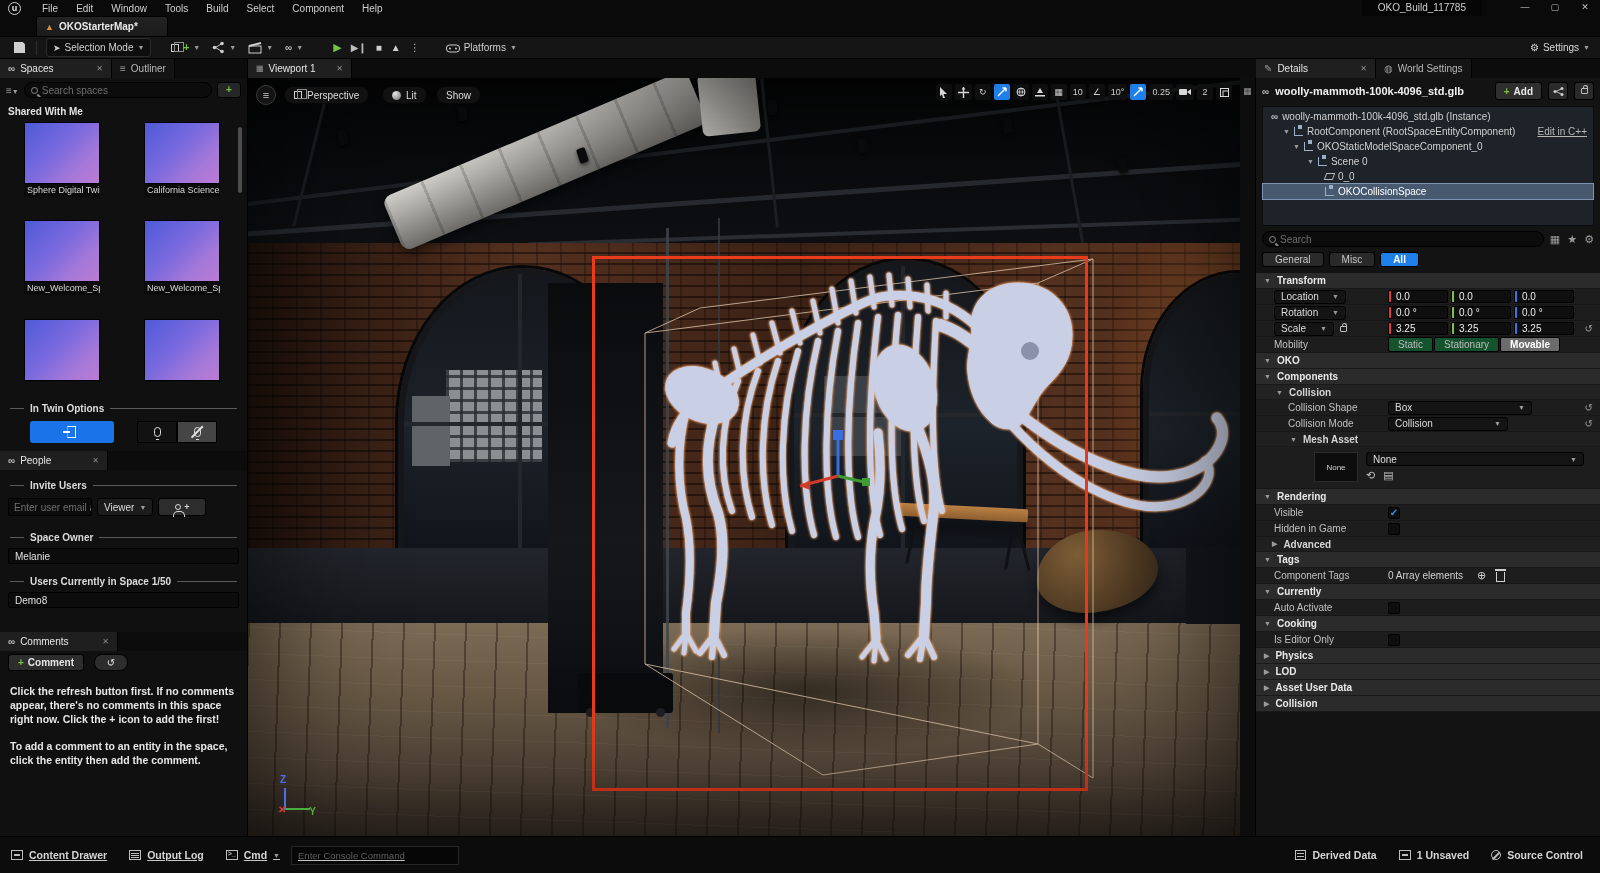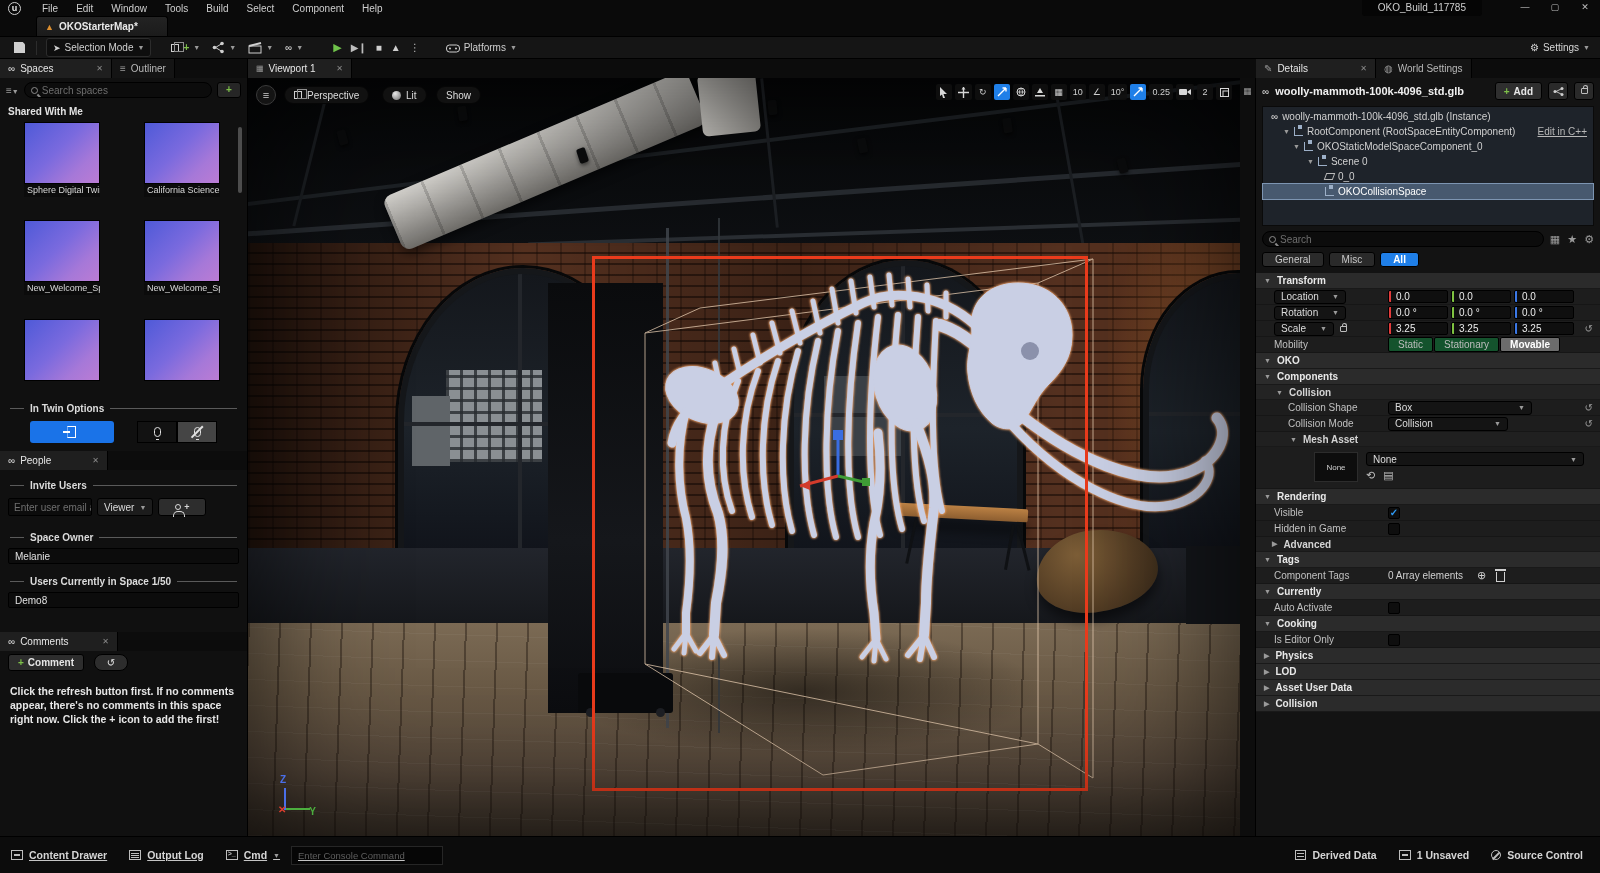--- a/index.html
+++ b/index.html
@@ -177,21 +177,21 @@
   .trash{width:9px;height:10px;border:1px solid #cfcfcf;border-top:none;position:relative;margin-top:3px;}
   .trash::before{content:"";position:absolute;left:-2px;top:-3px;width:11px;height:1.5px;background:#cfcfcf;}
 
   
   .statusbar{height:37px;background:#0c0c0c;border-top:1px solid #000;display:flex;align-items:center;position:relative;text-decoration:underline;}
   .sbtn{display:flex;align-items:center;gap:6px;padding:0 11px;color:#d5d5d5;font-weight:bold;font-size:10.5px;}
   .sic{width:12px;height:10px;border:1px solid #bdbdbd;position:relative;}
   .sic.drawer::after{content:"";position:absolute;left:2px;top:3px;width:6px;height:1.5px;background:#bdbdbd;}
   .sic.log::after{content:"";position:absolute;left:1px;top:2px;width:8px;height:1px;background:#bdbdbd;box-shadow:0 2px 0 #bdbdbd,0 4px 0 #bdbdbd;}
   .sic.cmd::after{content:">_";position:absolute;left:1px;top:-1px;font-size:7px;color:#bdbdbd;}
-  .console{width:152px;height:19px;background:#060606;border:1px solid #262626;color:#5f5f5f;font-family:"DejaVu Sans Mono",monospace;font-size:9.5px;display:flex;align-items:center;padding:0 6px;white-space:nowrap;overflow:hidden;}
+  .console{width:168px;height:19px;background:#060606;border:1px solid #262626;color:#5f5f5f;font-family:"DejaVu Sans Mono",monospace;font-size:9.5px;display:flex;align-items:center;padding:0 6px;white-space:nowrap;overflow:hidden;}
   .srt{position:absolute;right:6px;display:flex;align-items:center;}
   .dbic{width:11px;height:10px;border:1px solid #bdbdbd;position:relative;}
   .dbic::after{content:"";position:absolute;left:1px;top:2px;width:7px;height:1px;background:#bdbdbd;box-shadow:0 3px 0 #bdbdbd;}
   .nosrc{width:10px;height:10px;border:1.5px solid #bdbdbd;border-radius:50%;position:relative;}
   .nosrc::after{content:"";position:absolute;left:-1px;top:3.5px;width:10px;height:1.5px;background:#bdbdbd;transform:rotate(-45deg);}
 </style>
 </head>
 <body>
 
 <div class="app">
@@ -391,20 +391,21 @@
           </div>
         </div>
         <div class="cmtbtns">
           <div class="cmtbtn">
               <span class="greenplus">+</span>
               <span>Comment</span>
             </div>
           <div class="refr"><span>↺</span></div>
         </div>
         <div class="cmttext">Click the refresh button first. If no comments appear, there's no comments in this space right now. Click the + icon to add the first!</div>
+        <div class="cmttext">To add a comment to an entity in the space, click the entity then add the comment.</div>
       </div>
     </div>
 
     <div class="viewport">
       <div class="ptabs">
         <div class="ptab active" style="width:104px;">
           <span style="color:#9a9a9a;font-size:8px;">▦</span>
           <span>Viewport 1</span>
           <span class="x" style="margin-left:auto;">✕</span>
         </div>

